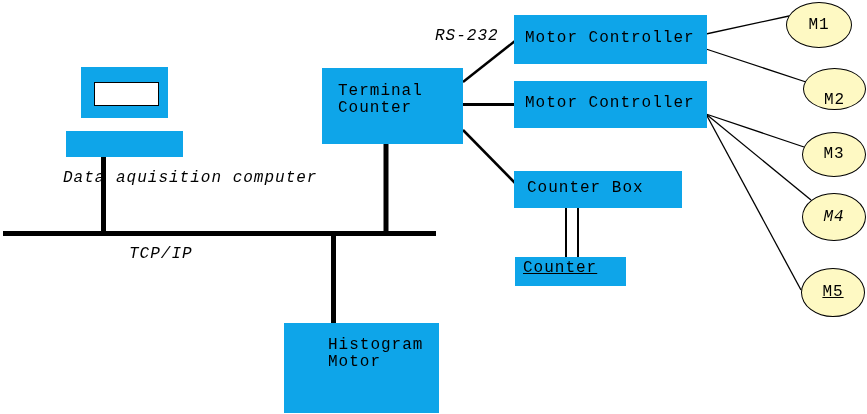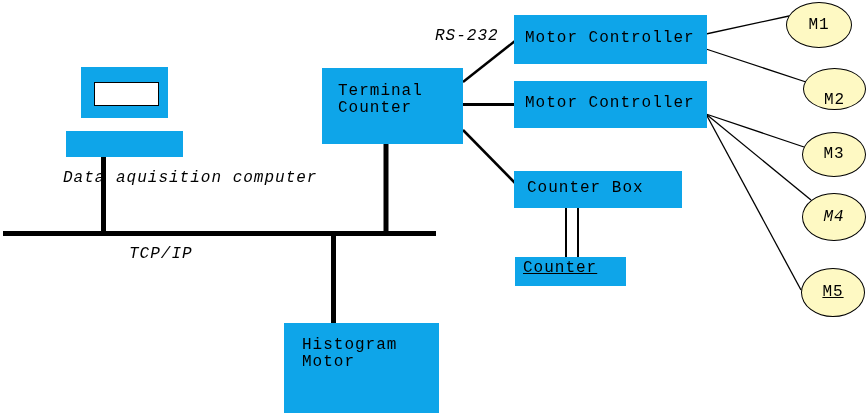--- a/index.html
+++ b/index.html
@@ -57,21 +57,21 @@
   #monitor      { left: 81px;  top: 67px;  width: 87px;  height: 51px; }
   #monitor-screen { position: absolute; box-sizing: border-box; border: 1.5px solid #000;
                     left: 11px; top: 13px; width: 65px; height: 24px; background: #fff; }
   #keyboard     { left: 66px;  top: 131px; width: 117px; height: 26px; }
   
   #terminal-server   { left: 322px; top: 68px;  width: 141px; height: 76px; padding: 13px 0 0 14px; }
   #motor-controller-1{ left: 514px; top: 15px;  width: 193px; height: 49px; padding: 13px 0 0 9px; }
   #motor-controller-2{ left: 514px; top: 81px;  width: 193px; height: 47px; padding: 12px 0 0 9px; }
   #counter-box       { left: 514px; top: 171px; width: 168px; height: 37px; padding: 7px 11px 0 11px; }
   #counter           { left: 515px; top: 257px; width: 111px; height: 29px; padding: 1px 0 0 6px; text-decoration: underline; }
-  #histogram-memory  { left: 284px; top: 323px; width: 155px; height: 90px; padding: 12px 0 0 16px; }
+  #histogram-memory  { left: 284px; top: 323px; width: 155px; height: 90px; padding: 12px 0 0 42px; }
   
   #motor-m1 { left: 786px; top: 2px;   width: 66px; height: 46px; }
   #motor-m2 { left: 803px; top: 68px;  width: 63px; height: 42px; align-items: flex-end; }
   #motor-m3 { left: 802px; top: 132px; width: 64px; height: 45px; }
   #motor-m4 { left: 802px; top: 193px; width: 64px; height: 48px; font-style: italic; }
   #motor-m5 { left: 801px; top: 268px; width: 64px; height: 49px; text-decoration: underline; }
   
   #label-rs232   { left: 435px; top: 28px; }
   #label-dataacq { left: 63px;  top: 170px; }
   #label-tcpip   { left: 129px; top: 246px; }

